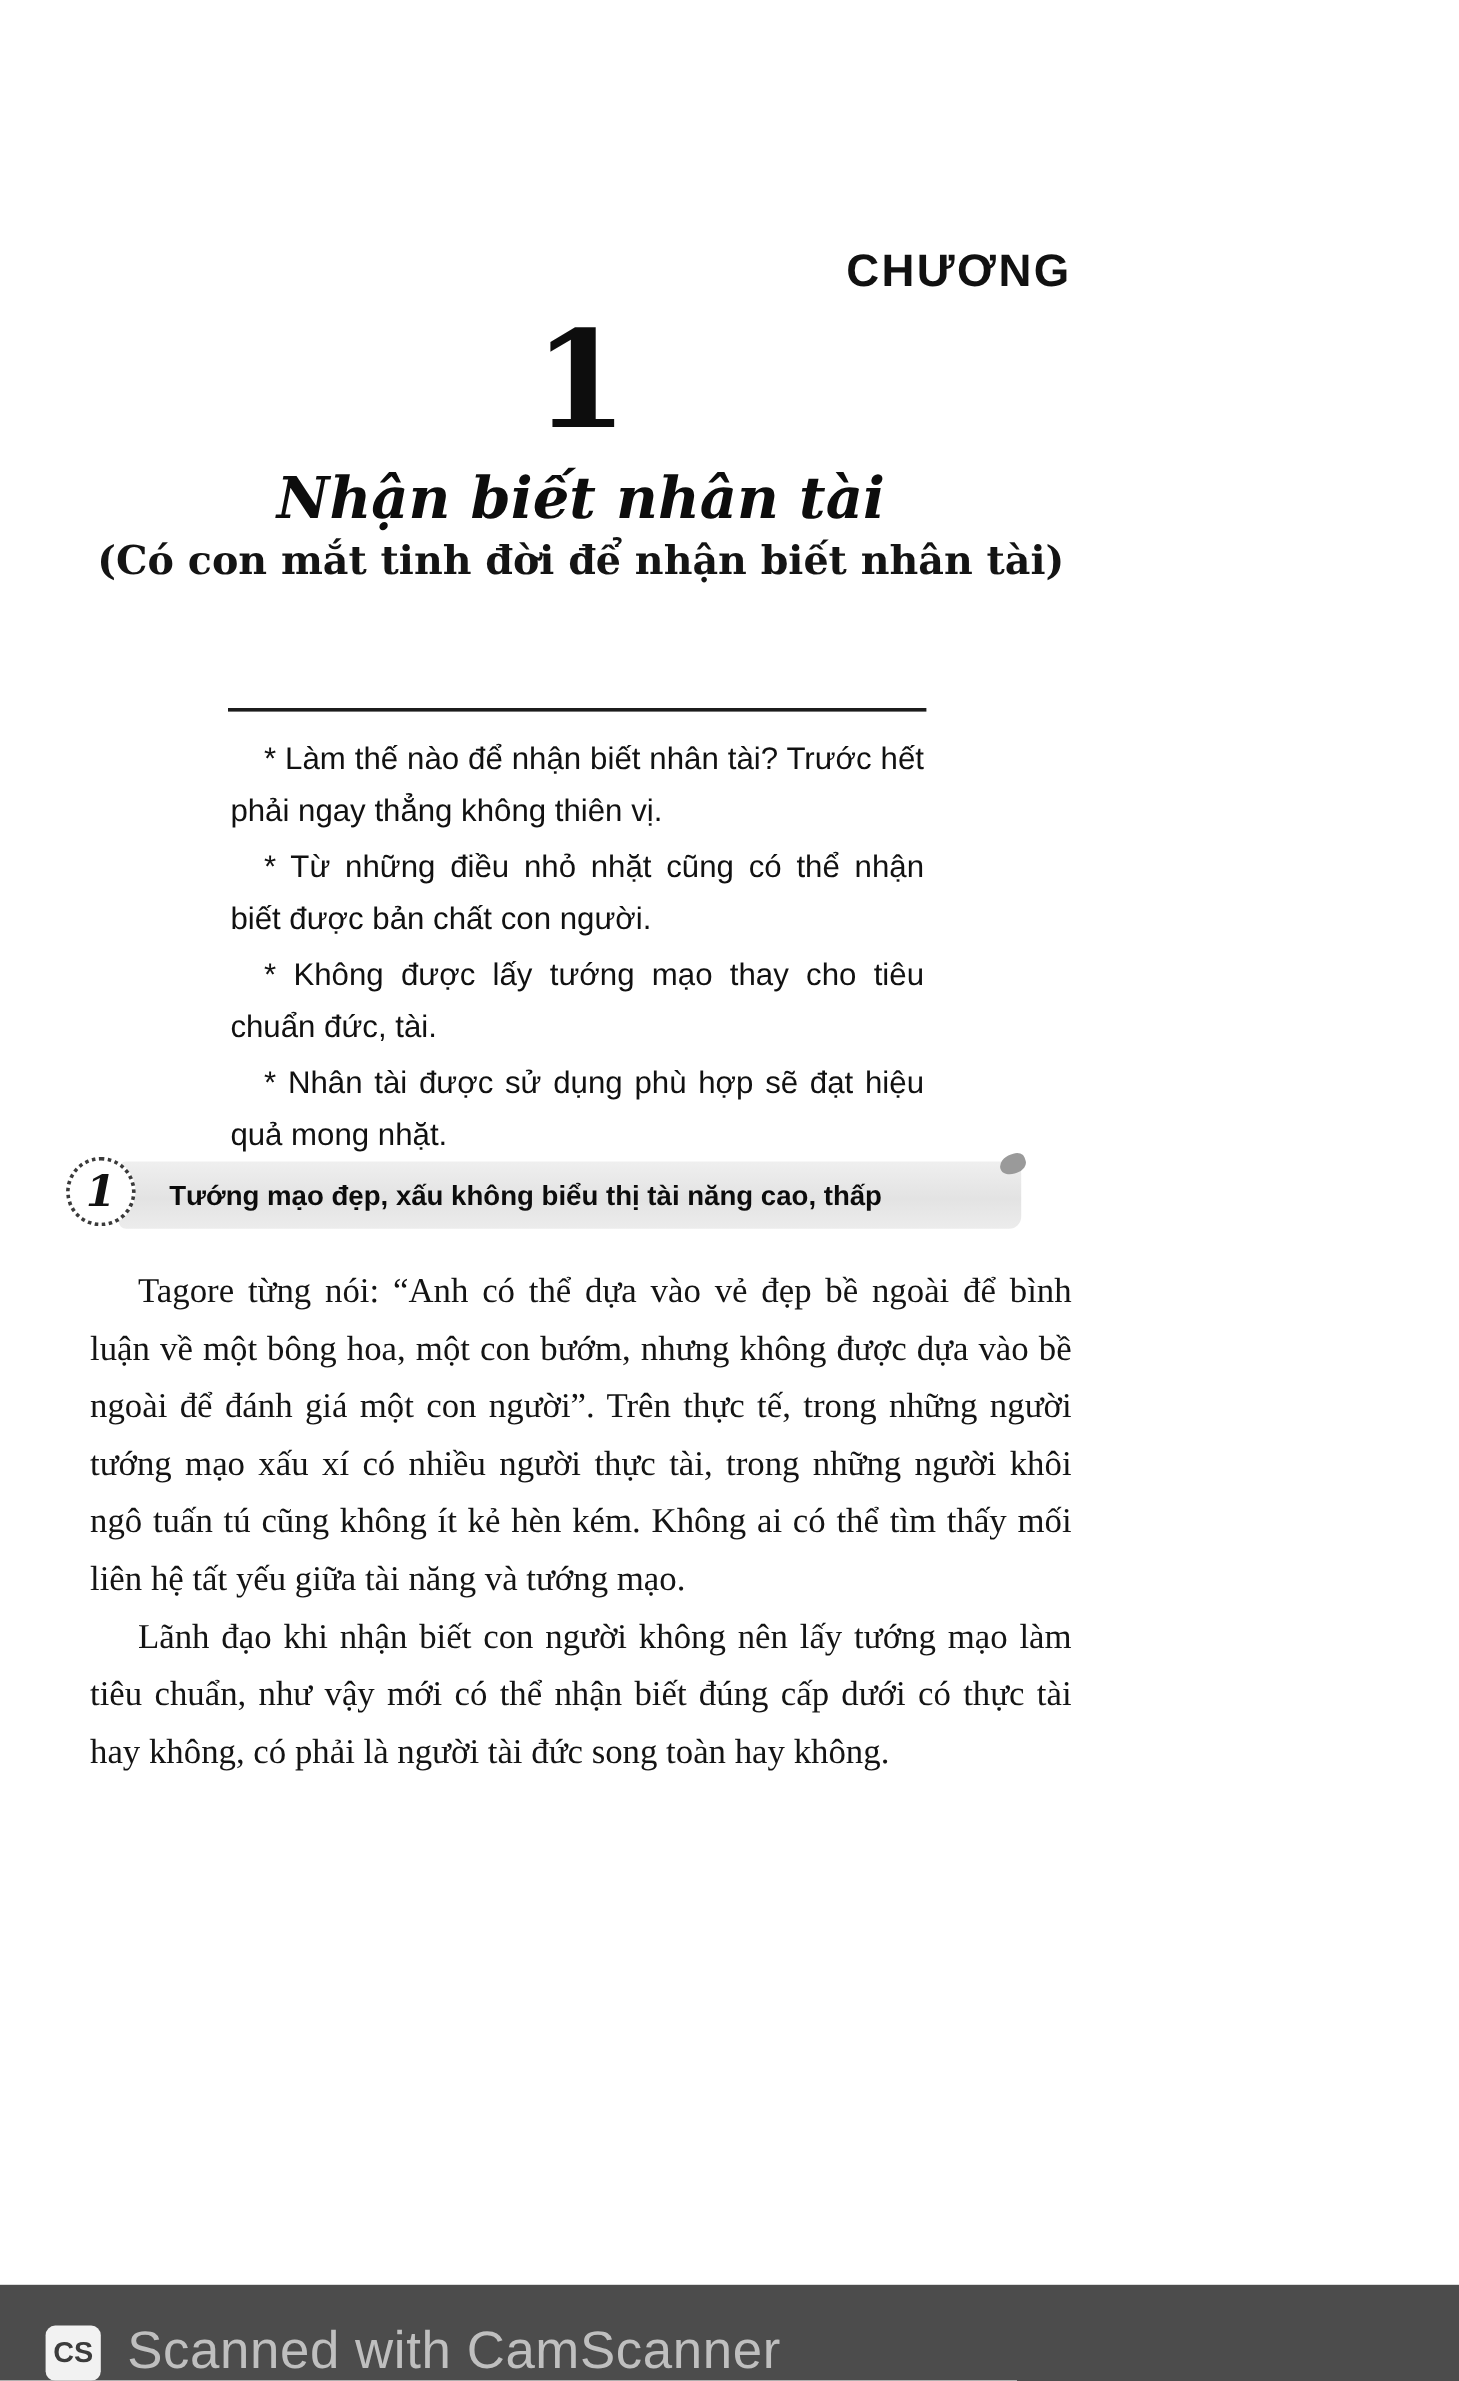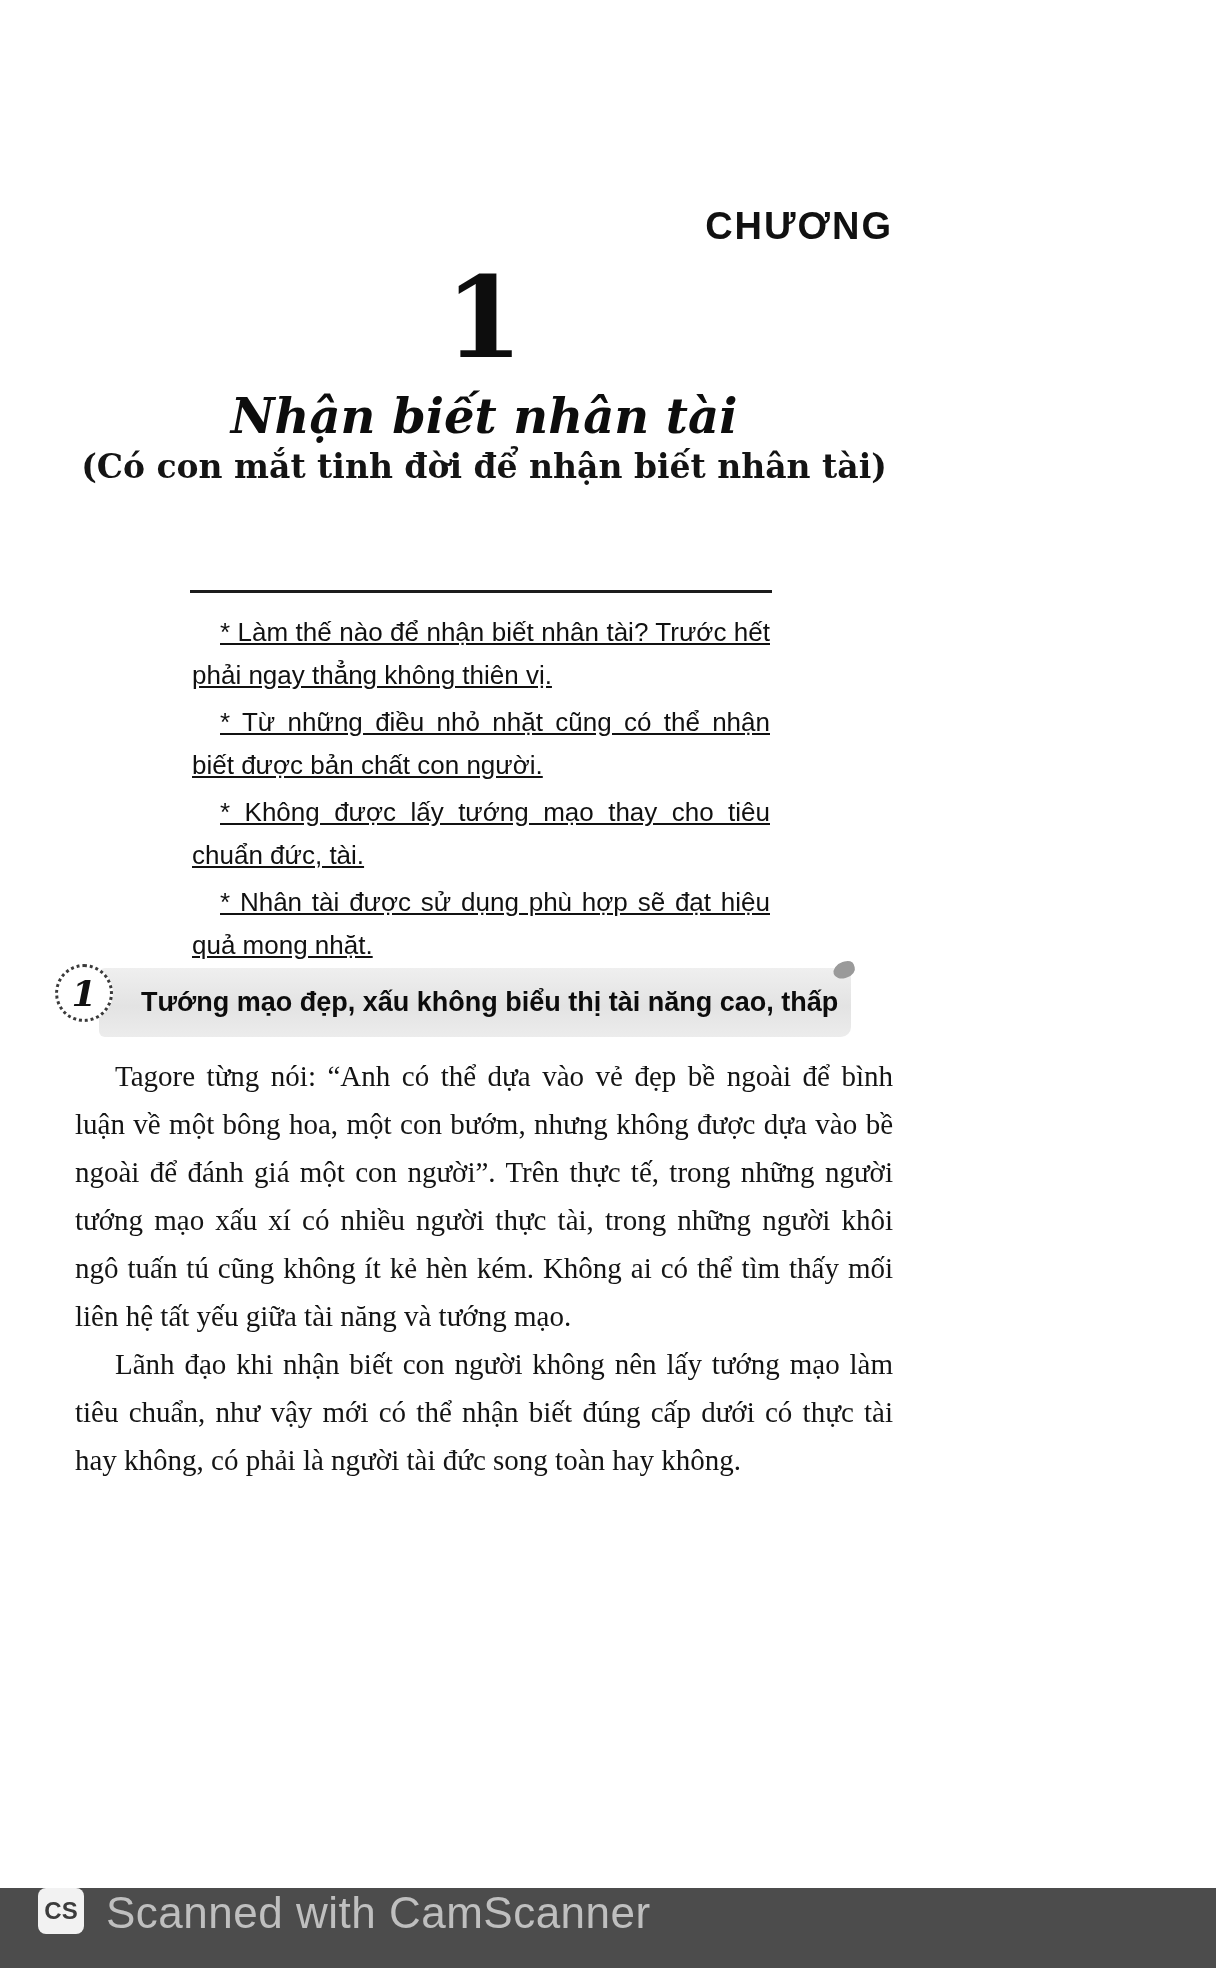--- a/index.html
+++ b/index.html
@@ -69,21 +69,20 @@
     left: 190px;
     width: 582px;
     border-top: 3px solid #1c1c1c;
     border-bottom: 3px solid #1c1c1c;
     padding: 18px 2px 20px 2px;
     box-sizing: border-box;
     font-family: "Liberation Sans", sans-serif;
     font-size: 26px;
     line-height: 43px;
     color: #111;
-    text-decoration: underline;
   }
   .summary-box p {
     margin: 0 0 4px 0;
     text-indent: 28px;
     text-align: justify;
   }
   .section-row {
     position: absolute;
     top: 962px;
     left: 55px;
@@ -107,30 +106,30 @@
     font-size: 36px;
     line-height: 52px;
     color: #111;
     z-index: 2;
   }
   .section-banner {
     position: absolute;
     left: 44px;
     top: 6px;
     width: 752px;
-    height: 69px;
+    height: 56px;
     background: linear-gradient(180deg, #efefef 0%, #e3e3e3 55%, #ececec 100%);
     border-radius: 6px 10px 10px 6px;
     display: flex;
     align-items: center;
     padding-left: 42px;
     box-sizing: border-box;
     font-family: "Liberation Sans", sans-serif;
     font-weight: bold;
-    font-size: 27px;
+    font-size: 23px;
     color: #0c0c0c;
     white-space: nowrap;
   }
   .section-banner::after {
     content: "";
     position: absolute;
     right: -4px;
     top: -6px;
     width: 22px;
     height: 16px;
@@ -176,26 +175,26 @@
     padding: 0 4px 0 10px;
   }
   .footer-page {
     font-family: "Liberation Sans", sans-serif;
     font-weight: bold;
     font-size: 28px;
   }
   .scanner-bar {
     position: absolute;
     left: 0;
-    bottom: 16px;
+    bottom: 0;
     width: 1216px;
     height: 80px;
     background: #4c4c4c;
     display: flex;
-    align-items: flex-start;
+    align-items: flex-end;
   }
   .scanner-logo {
     width: 46px;
     height: 46px;
     margin-left: 38px;
     background: #f2f2f2;
     border-radius: 8px;
     display: flex;
     align-items: center;
     justify-content: center;

